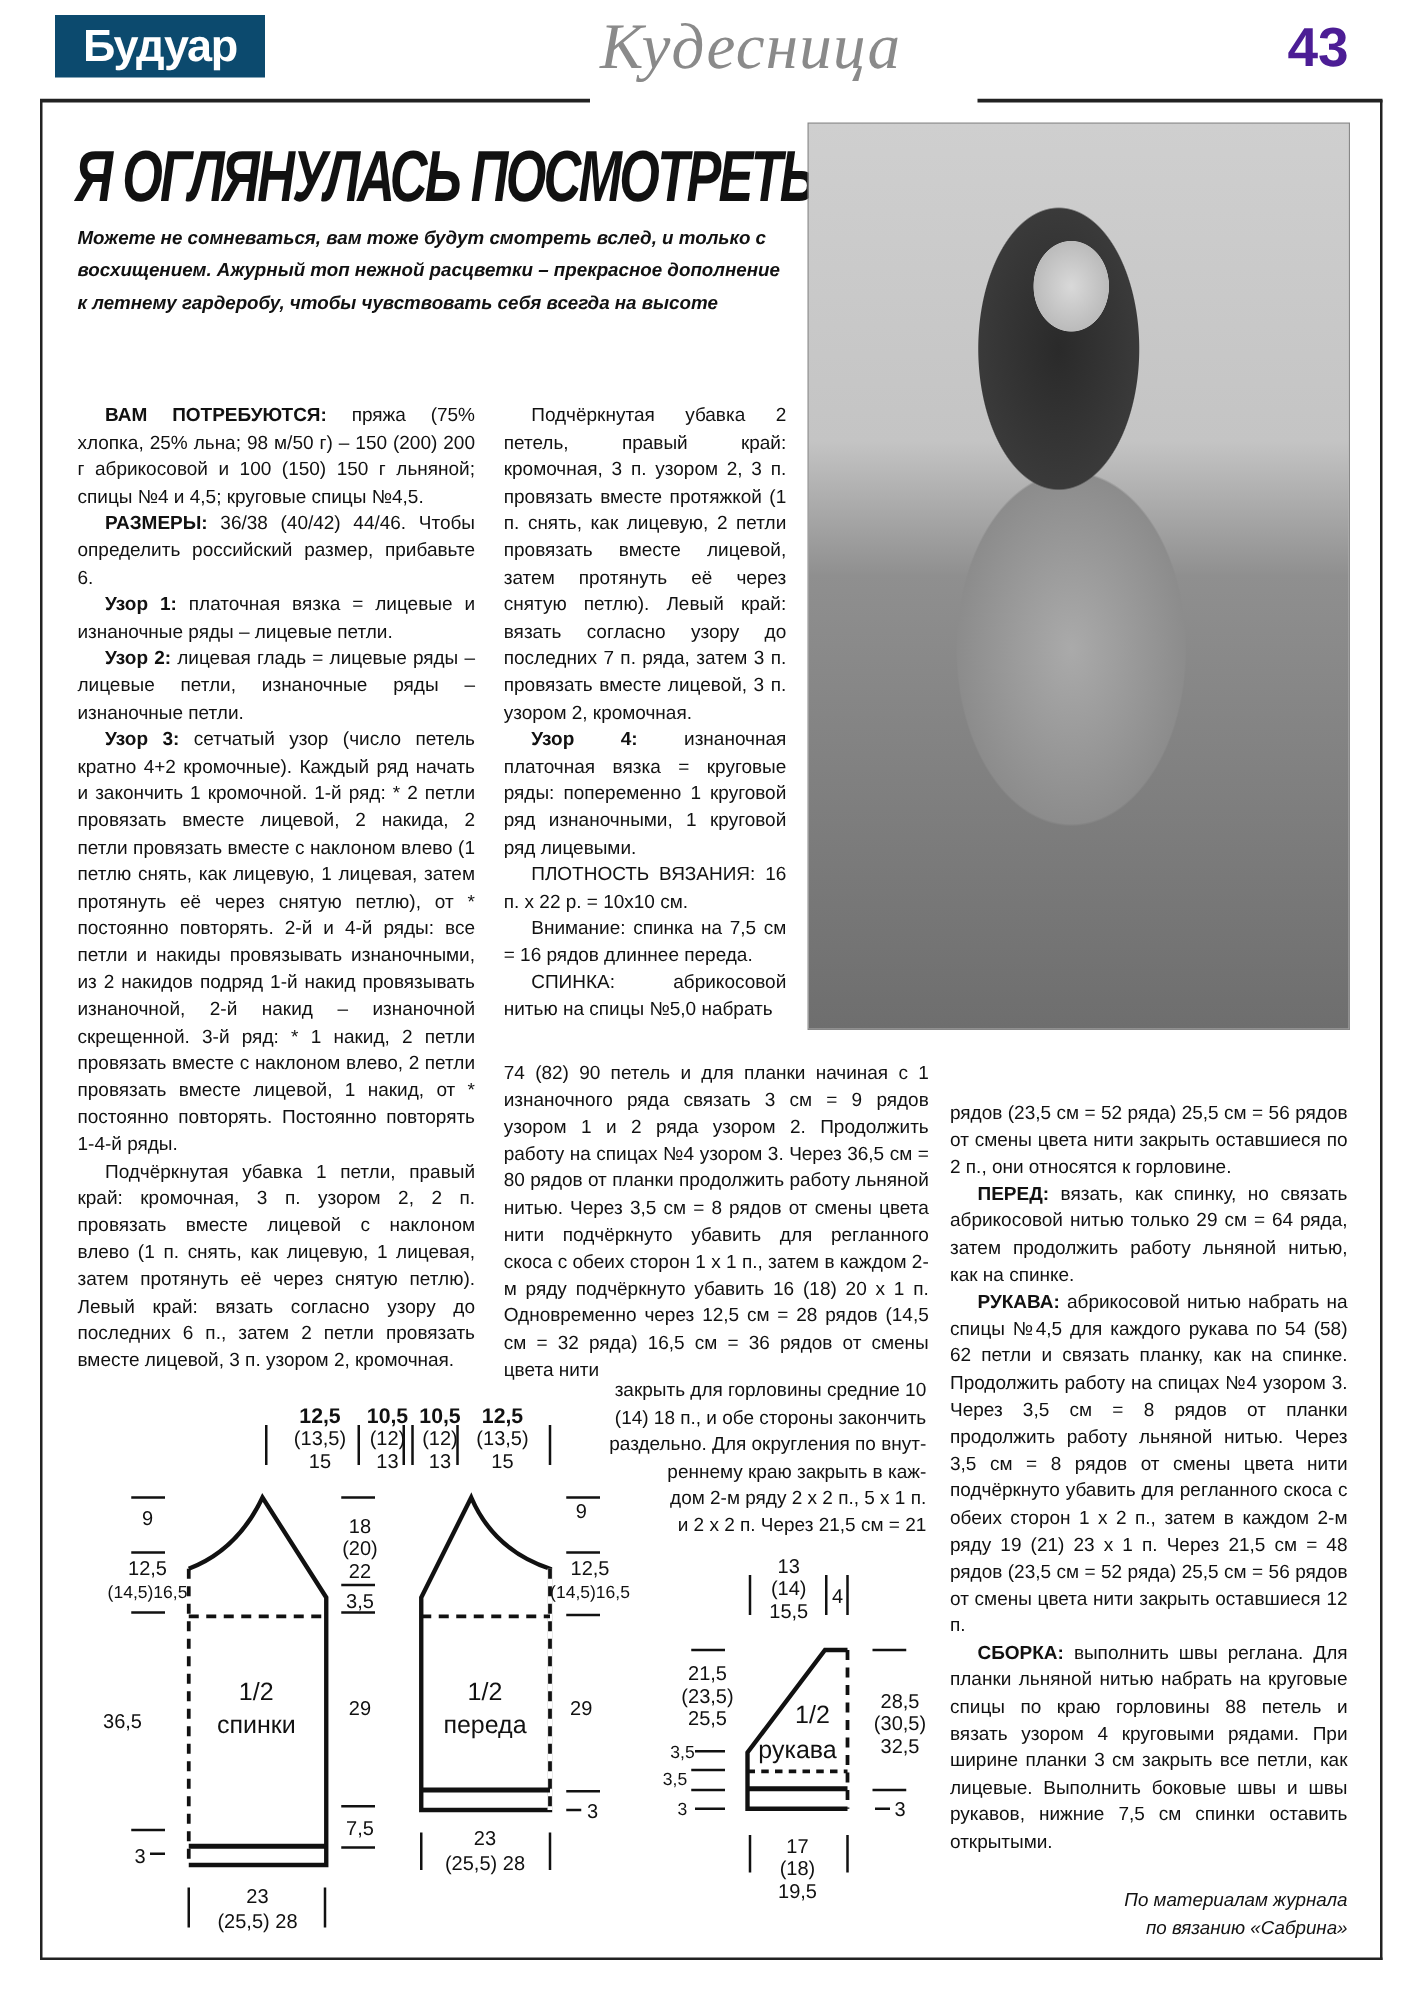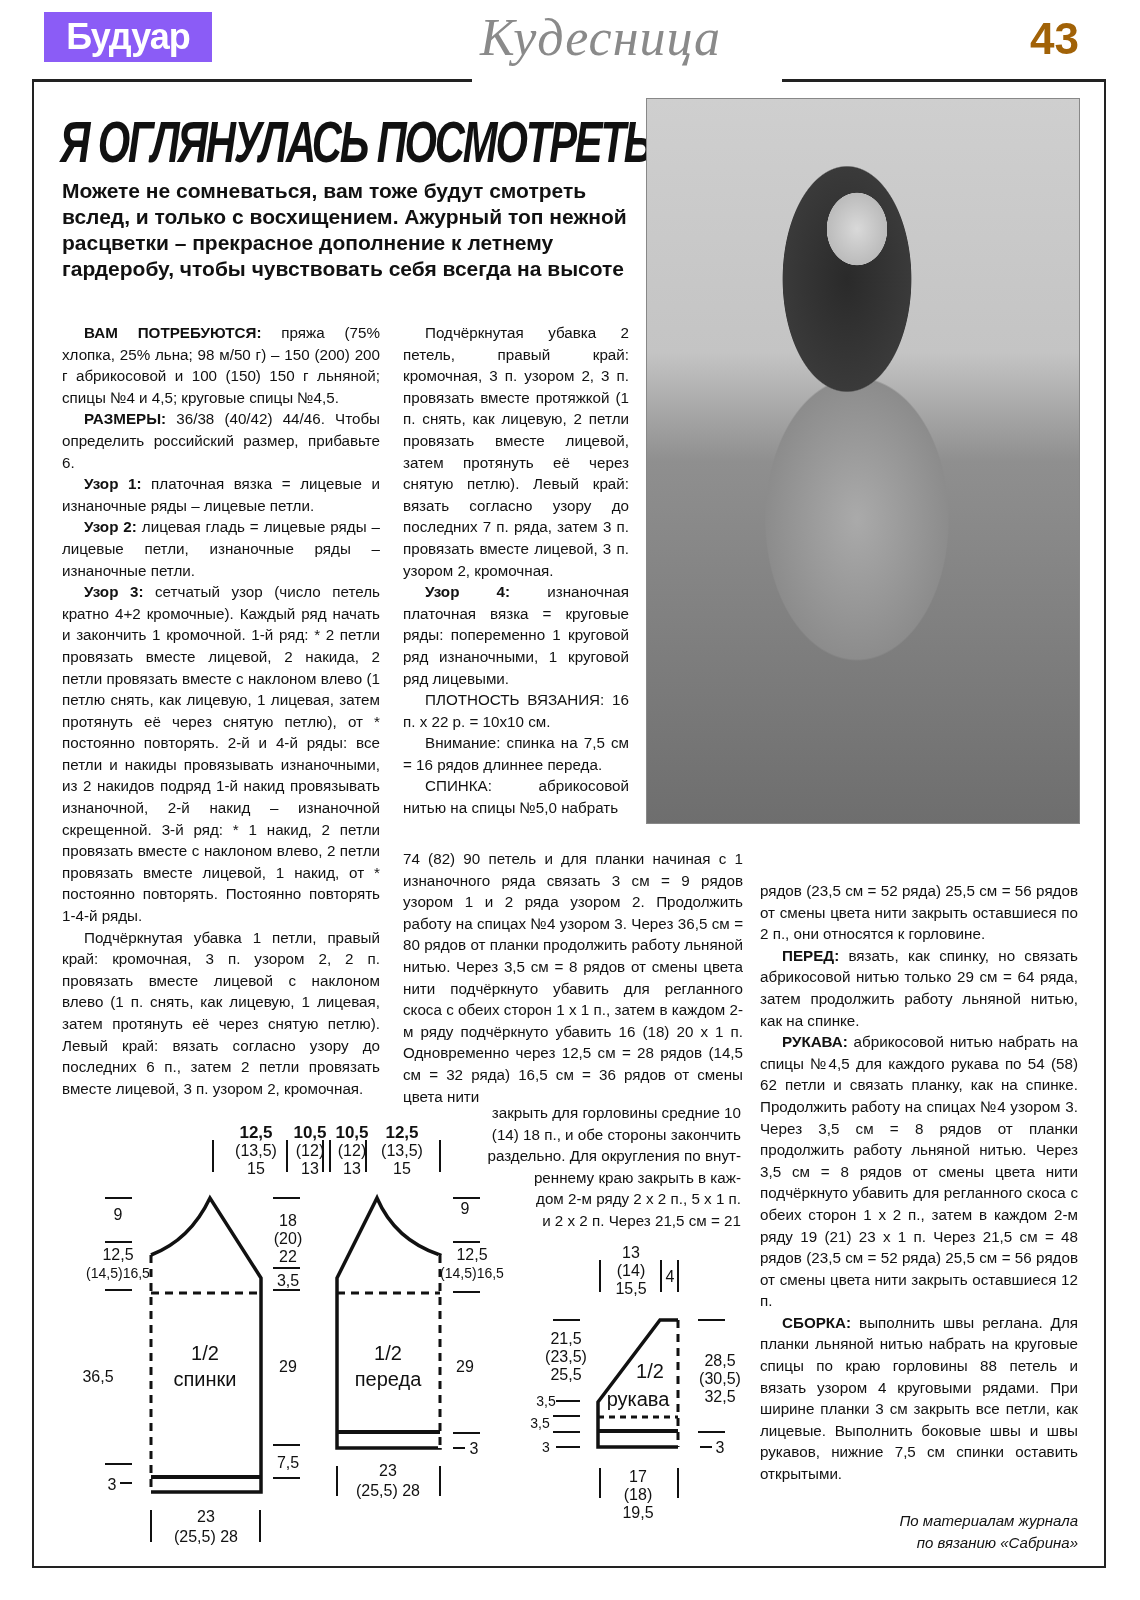--- a/index.html
+++ b/index.html
@@ -1,25 +1,25 @@
 <!DOCTYPE html>
 <html><head>
 <meta charset="utf-8">
 <style>
   html, body { margin:0; padding:0; background:#fff; }
   body { width:1140px; height:1600px; position:relative; overflow:hidden; font-family:"Liberation Sans", sans-serif; color:#111; }
   .abs { position:absolute; }
-  .logo { left:44px; top:12px; width:168px; height:50px; background:#8b5cf6; color:#fff; font-family:"Liberation Sans", sans-serif; font-weight:bold; font-size:36px; line-height:50px; text-align:center; letter-spacing:-1px; filter:blur(0.4px); }
+  .logo { left:44px; top:12px; width:168px; height:50px; background:#0c4a6e; color:#fff; font-family:"Liberation Sans", sans-serif; font-weight:bold; font-size:36px; line-height:50px; text-align:center; letter-spacing:-1px; filter:blur(0.4px); }
   .rubric { left:480px; top:8px; width:280px; font-family:"Liberation Serif", serif; font-style:italic; font-size:52px; color:#8a8a8a; letter-spacing:1px; }
-  .pagenum { left:1030px; top:14px; font-size:44px; font-weight:bold; color:#a16207; }
+  .pagenum { left:1030px; top:14px; font-size:44px; font-weight:bold; color:#4c1d95; }
   .frame { left:32px; top:80px; width:1074px; height:1488px; border:2px solid #222; border-top:none; box-sizing:border-box; }
   .topline-l { left:32px; top:79px; width:440px; height:3px; background:#222; }
   .topline-r { left:782px; top:79px; width:324px; height:3px; background:#222; }
   .title { left:60px; top:108px; font-family:"Liberation Sans Narrow","Liberation Sans", sans-serif; font-weight:bold; font-style:italic; font-size:58px; letter-spacing:-3px; transform:scaleX(0.72); transform-origin:left top; white-space:nowrap; }
-  .lead { left:62px; top:178px; width:568px; font-weight:bold; font-size:21px; line-height:26px; }
+  .lead { left:62px; top:178px; width:568px; font-weight:bold; font-style:italic; font-size:15px; line-height:26px; }
   .photo { left:646px; top:98px; width:432px; height:724px; background:
       radial-gradient(ellipse 50px 60px at 210px 130px, #d9d9d9 0%, #bbb 60%, transparent 61%),
       radial-gradient(ellipse 80px 140px at 200px 180px, #2a2a2a 0%, #3a3a3a 80%, transparent 81%),
       radial-gradient(ellipse 130px 200px at 210px 420px, #aaa 0%, #8c8c8c 70%, transparent 71%),
       linear-gradient(#cfcfcf 0%, #c4c4c4 35%, #8f8f8f 50%, #6e6e6e 100%);
     border:1px solid #888; }
   .col { font-size:15.2px; line-height:21.6px; text-align:justify;margin-top:20px; }
   .col p { margin:0; text-indent:22px; }
   .col b { font-weight:bold; }
   .c1 { left:62px; top:302px; width:318px; }

